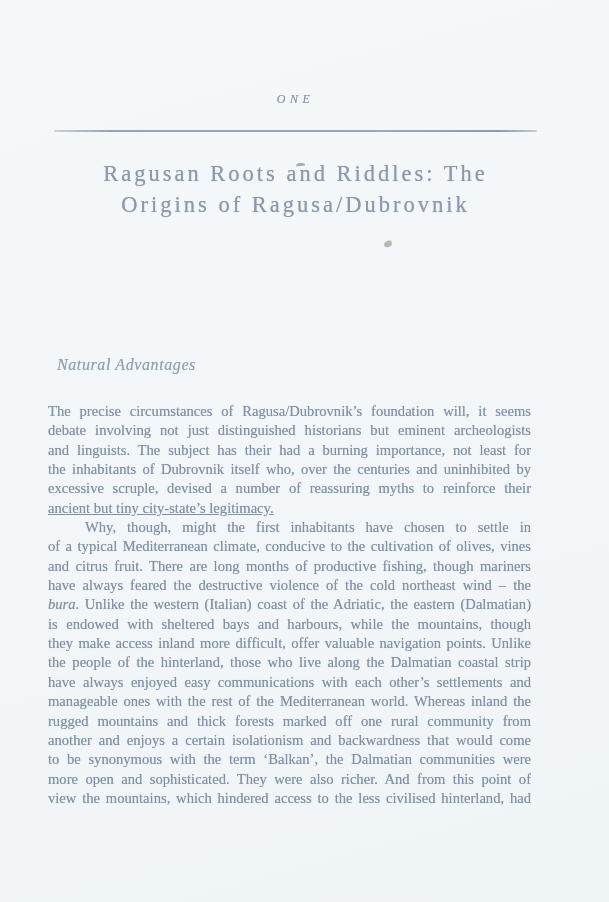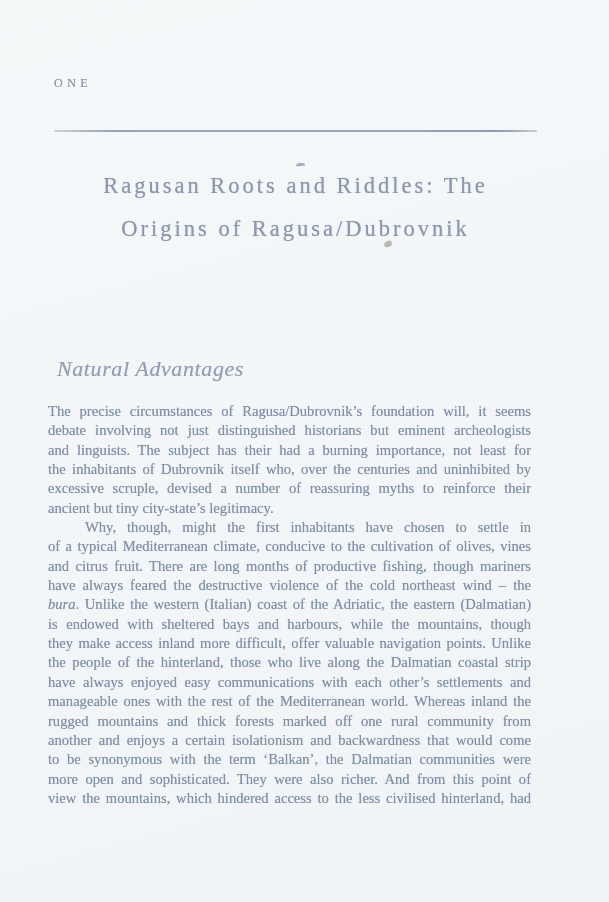--- a/index.html
+++ b/index.html
@@ -11,28 +11,29 @@
   }
   .page {
     position: relative;
     width: 609px;
     height: 902px;
     background: linear-gradient(165deg, #f5f8f9 0%, #f3f6f8 55%, #eff4f6 100%);
     font-family: "Liberation Serif", serif;
   }
   .chapter-number {
     position: absolute;
-    top: 76px;
+    top: 92px;
     left: 54px;
     width: 483px;
-    text-align: left;
+    text-align: center;
     font-size: 12px;
     letter-spacing: 4.5px;
     color: #8a96a9;
     text-shadow: 0 0 0.6px rgba(138,150,169,0.7);
+    font-style: italic;
   }
   .rule {
     position: absolute;
     top: 130px;
     left: 54px;
     width: 483px;
     height: 1.6px;
     background: linear-gradient(90deg, rgba(148,162,178,0.45), #95a3b4 12%, #9aa7b7 70%, #8c9aad 92%, rgba(148,162,178,0.5));
     border-radius: 1px;
   }
@@ -43,21 +44,21 @@
     width: 483px;
     margin: 0;
     text-align: center;
     font-weight: normal;
     font-size: 22.5px;
     line-height: 31px;
     letter-spacing: 3px;
     color: #8d98ac;
     text-shadow: 0 0 0.8px rgba(141,152,172,0.75);
   }
-  .title-line { display: block; margin-top: 12px; }
+  .title-line { display: block; }
   .speck-1 {
     position: absolute;
     left: 384px;
     top: 241px;
     width: 8px;
     height: 6px;
     background: #9b9488;
     opacity: 0.65;
     border-radius: 60% 30% 55% 45%;
     transform: rotate(-18deg);
@@ -73,21 +74,21 @@
     border-radius: 50%/90% 90% 10% 10%;
     transform: rotate(-6deg);
   }
   .section-heading {
     position: absolute;
     top: 356px;
     left: 57px;
     margin: 0;
     font-weight: normal;
     font-style: italic;
-    font-size: 22px;
+    font-size: 16px;
     letter-spacing: 0.6px;
     color: #93a0b2;
     text-shadow: 0 0 0.7px rgba(147,160,178,0.7);
   }
   .body-text {
     position: absolute;
     top: 402px;
     left: 48px;
     width: 483px;
     font-size: 14.6px;
@@ -96,20 +97,21 @@
   }
   .line {
     height: 19.35px;
     line-height: 19.35px;
     overflow: hidden;
     text-align: justify;
     text-align-last: justify;
   }
   .line.para-end {
     text-align-last: left;
+    text-decoration: underline;
   }
   .line.indent {
     padding-left: 37px;
     width: 446px;
   }
   .it { font-style: italic; margin-top: 35px; }
 </style>
 </head>
 <body>
 

